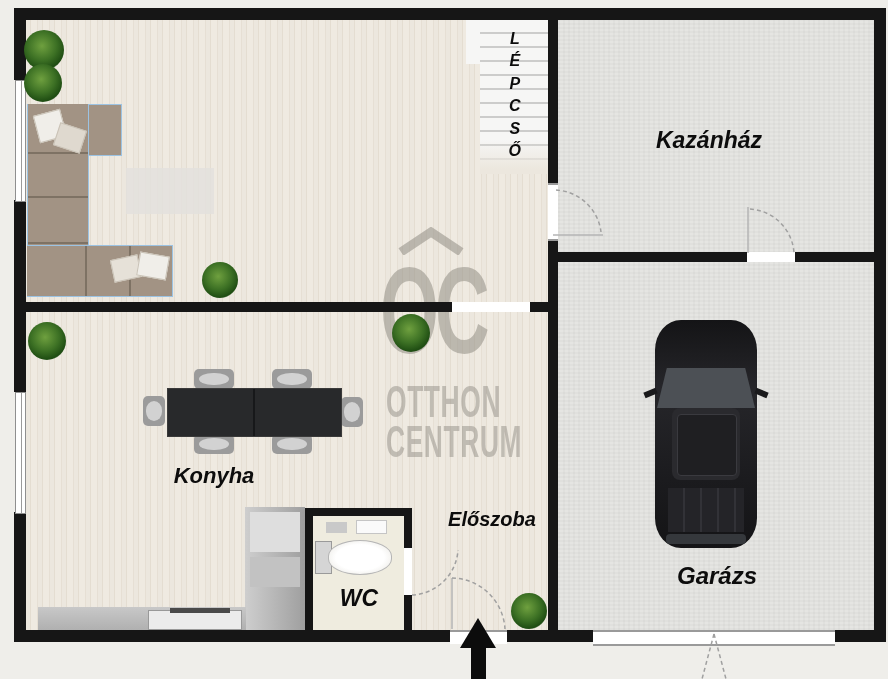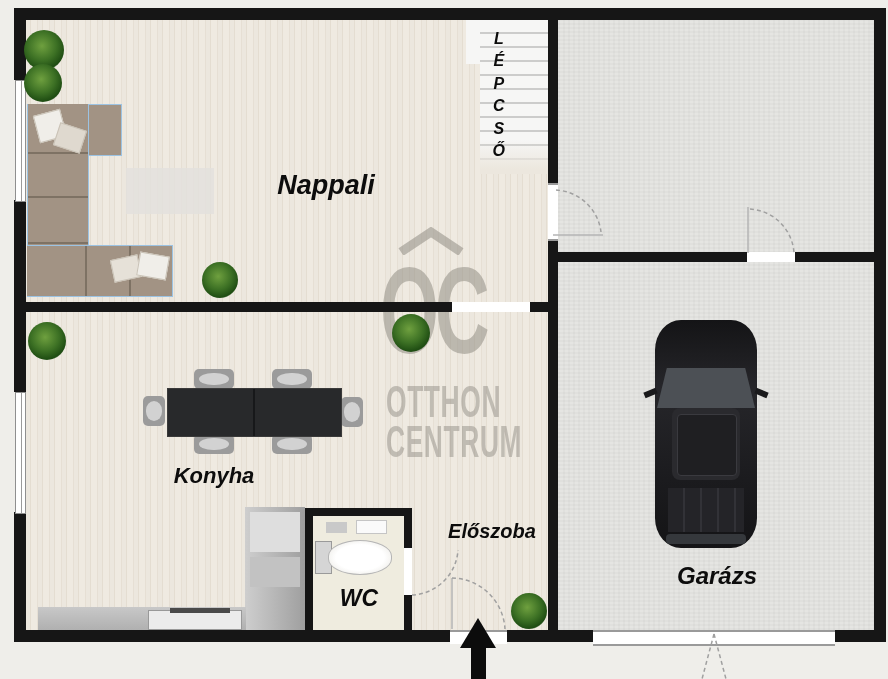--- a/index.html
+++ b/index.html
@@ -179,23 +179,23 @@
     </g>
   </svg>
 
   <div class="plant" style="left:24px;top:30px;width:40px;height:40px;"></div>
   <div class="plant" style="left:24px;top:64px;width:38px;height:38px;"></div>
   <div class="plant" style="left:202px;top:262px;width:36px;height:36px;"></div>
   <div class="plant" style="left:28px;top:322px;width:38px;height:38px;"></div>
   <div class="plant" style="left:392px;top:314px;width:38px;height:38px;"></div>
   <div class="plant" style="left:511px;top:593px;width:36px;height:36px;"></div>
 
-  <div class="label" style="left:326px;top:170px;font-size:27px;">Nappali</div>
+  <div class="label" style="left:709px;top:127px;font-size:23px;">Kazánház</div>
   <div class="label" style="left:214px;top:463px;font-size:22px;">Konyha</div>
   <div class="label" style="left:359px;top:585px;font-size:23px;">WC</div>
-  <div class="label" style="left:492px;top:520px;font-size:20px;">Előszoba</div>
+  <div class="label" style="left:492px;top:508px;font-size:20px;">Előszoba</div>
   <div class="label" style="left:717px;top:562px;font-size:24px;">Garázs</div>
-  <div class="label-vert" style="left:490px;top:28px;font-size:16px;">LÉPCSŐ</div>
+  <div class="label-vert" style="left:506px;top:28px;font-size:16px;">LÉPCSŐ</div>
 
   <div class="abs" style="left:460px;top:618px;z-index:11;width:0;height:0;border-left:18px solid transparent;border-right:18px solid transparent;border-bottom:30px solid #0c0c0c;"></div>
   <div class="abs" style="left:471px;top:646px;z-index:11;width:15px;height:33px;background:#0c0c0c;"></div>
 
 </div>
 
 </body></html>

